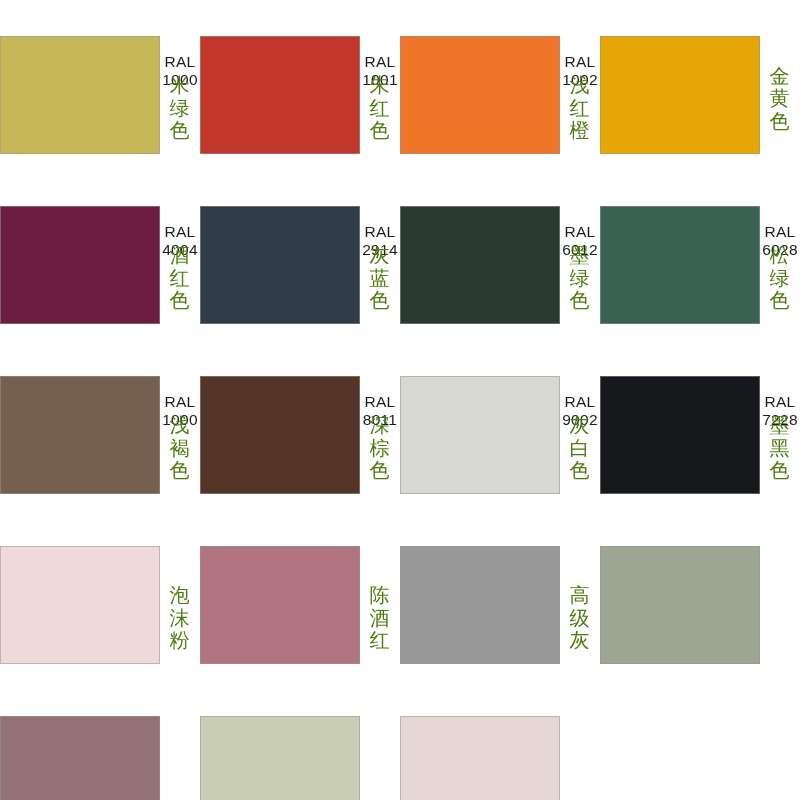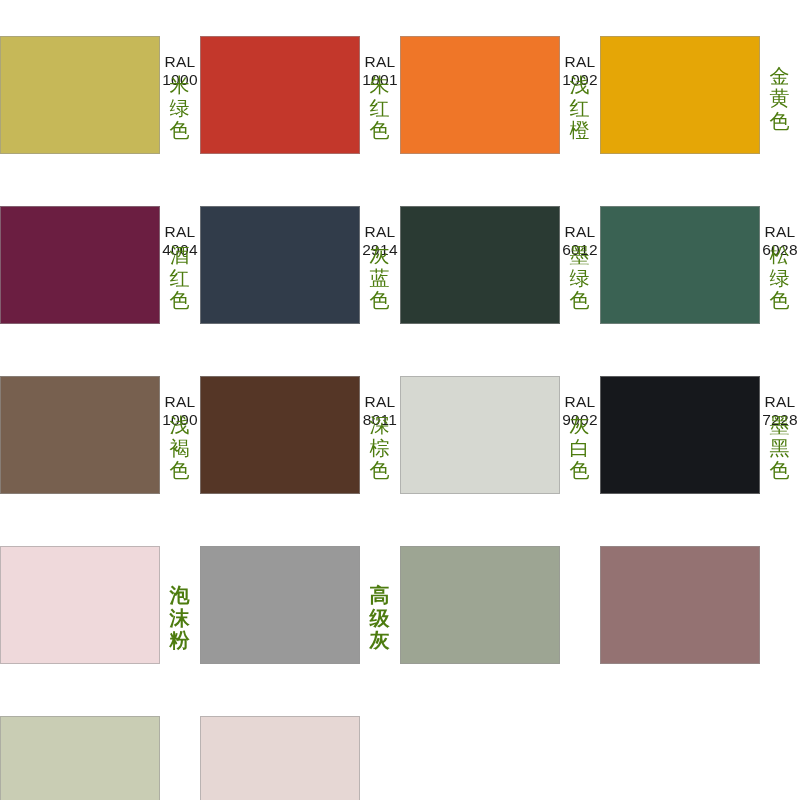--- a/index.html
+++ b/index.html
@@ -74,21 +74,20 @@
     font-size: 20px;
     color: #4d7c0f;
     letter-spacing: 1px;
     font-family: "DejaVu Sans", "Liberation Sans", sans-serif;
     margin-top: 2px;
   }
 
   
   .row-nocode .swatch-labels {
     padding-top: 24px;
-    font-weight: bold;
   }
 
   
   .row-clipped .swatch-chip {
     height: 118px;
   }
 </style>
 </head>
 <body>
 
@@ -177,20 +176,26 @@
           <span class="swatch-name">墨黑色</span>
         </div>
       </div>
       <div class="swatch-cell row-nocode">
         <div class="swatch-chip" style="background: rgb(239, 217, 219);"></div>
         <div class="swatch-labels">
           <span class="swatch-name">泡沫粉</span>
         </div>
       </div>
       <div class="swatch-cell row-nocode">
+        <div class="swatch-chip" style="background: rgb(176, 117, 127);"></div>
+        <div class="swatch-labels">
+          <span class="swatch-name">陈酒红</span>
+        </div>
+      </div>
+      <div class="swatch-cell row-nocode">
         <div class="swatch-chip" style="background: rgb(153, 153, 153);"></div>
         <div class="swatch-labels">
           <span class="swatch-name">高级灰</span>
         </div>
       </div>
       <div class="swatch-cell row-nocode row-clipped">
         <div class="swatch-chip" style="background: rgb(157, 165, 147);"></div>
       </div>
       <div class="swatch-cell row-nocode row-clipped">
         <div class="swatch-chip" style="background: rgb(148, 114, 114);"></div>

